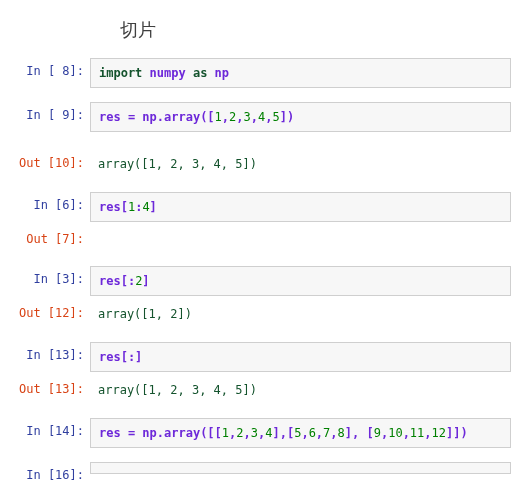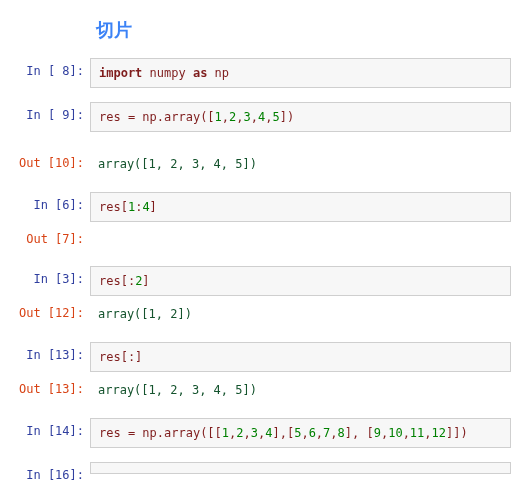--- a/index.html
+++ b/index.html
@@ -9,23 +9,23 @@
     font-family: "Helvetica Neue", Helvetica, Arial, sans-serif;
     font-size: 13px;
     color: #000;
     width: 511px;
   }
   .container {
     padding: 10px 0 20px 0;
   }
   .title {
     font-size: 18px;
-    font-weight: bold;
-    margin: 8px 0 16px 96px;
-    color: #3b82f6;
+    font-weight: normal;
+    margin: 8px 0 16px 120px;
+    color: #404040;
   }
   .cell {
     display: flex;
     align-items: flex-start;
     margin: 0;
   }
   .prompt {
     width: 90px;
     min-width: 90px;
     text-align: right;
@@ -53,23 +53,23 @@
     flex: 1;
     padding: 5px 8px;
     font-family: Menlo, Consolas, "DejaVu Sans Mono", monospace;
     font-size: 12px;
     line-height: 1.5;
     white-space: pre;
     color: #14532d;
   }
   .gap { height: 14px; }
   .gap-sm { height: 4px; }
-  .tok-kw { color: #7f1d1d; font-weight: bold; }
+  .tok-kw { color: #14532d; font-weight: bold; }
   .tok-num { color: #008000; }
-  .tok-plain { color: #7f1d1d; }
+  .tok-plain { color: #6d28d9; font-weight: bold; }
 </style>
 </head>
 <body>
 
 <div class="container">
   <div class="title">切片</div>
   <div id="cells">
       <div class="cell">
         <div class="prompt prompt-in">In  [ 8]:</div>
         <div class="code-box"><span class="tok-kw">import</span><span class="tok-plain"> numpy </span><span class="tok-kw">as</span><span class="tok-plain"> np</span></div>

